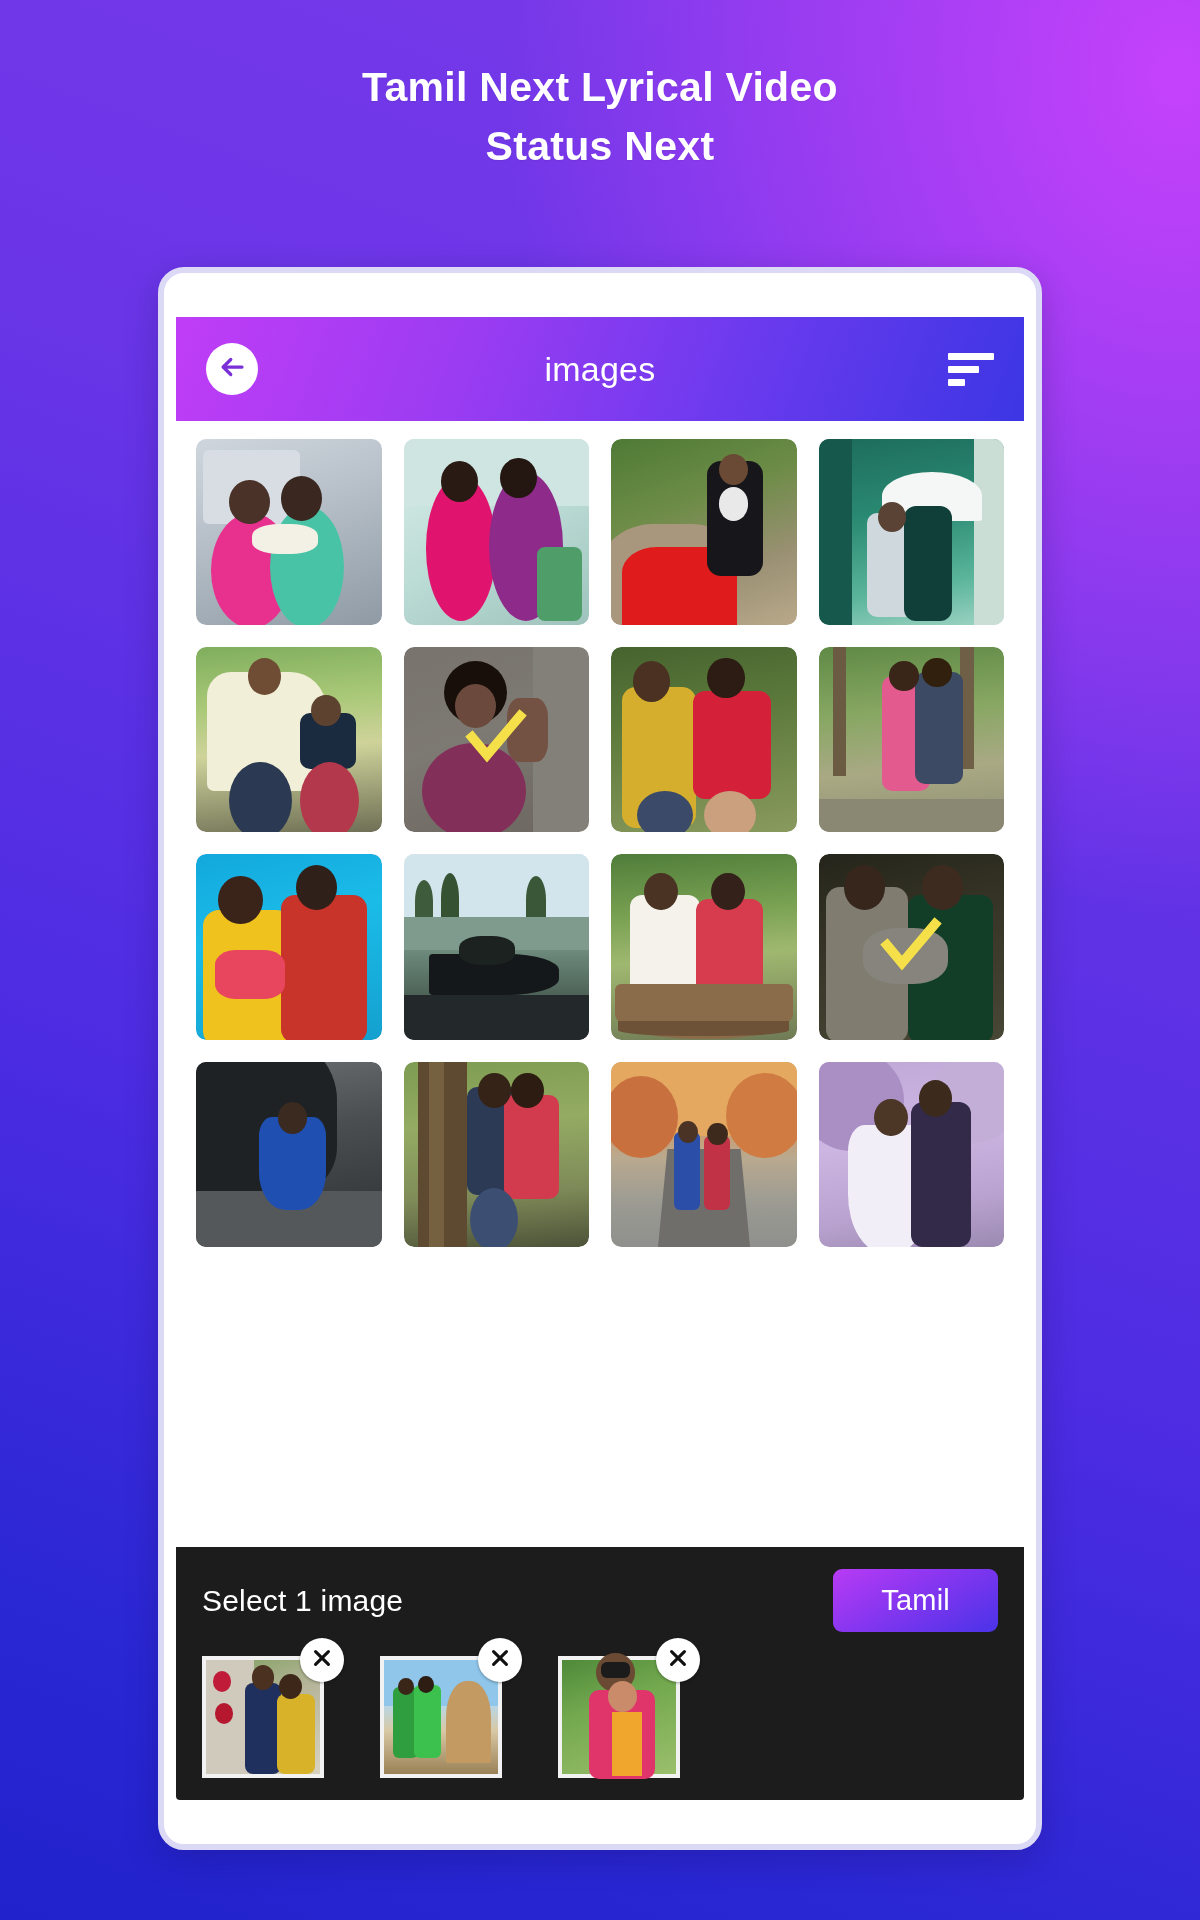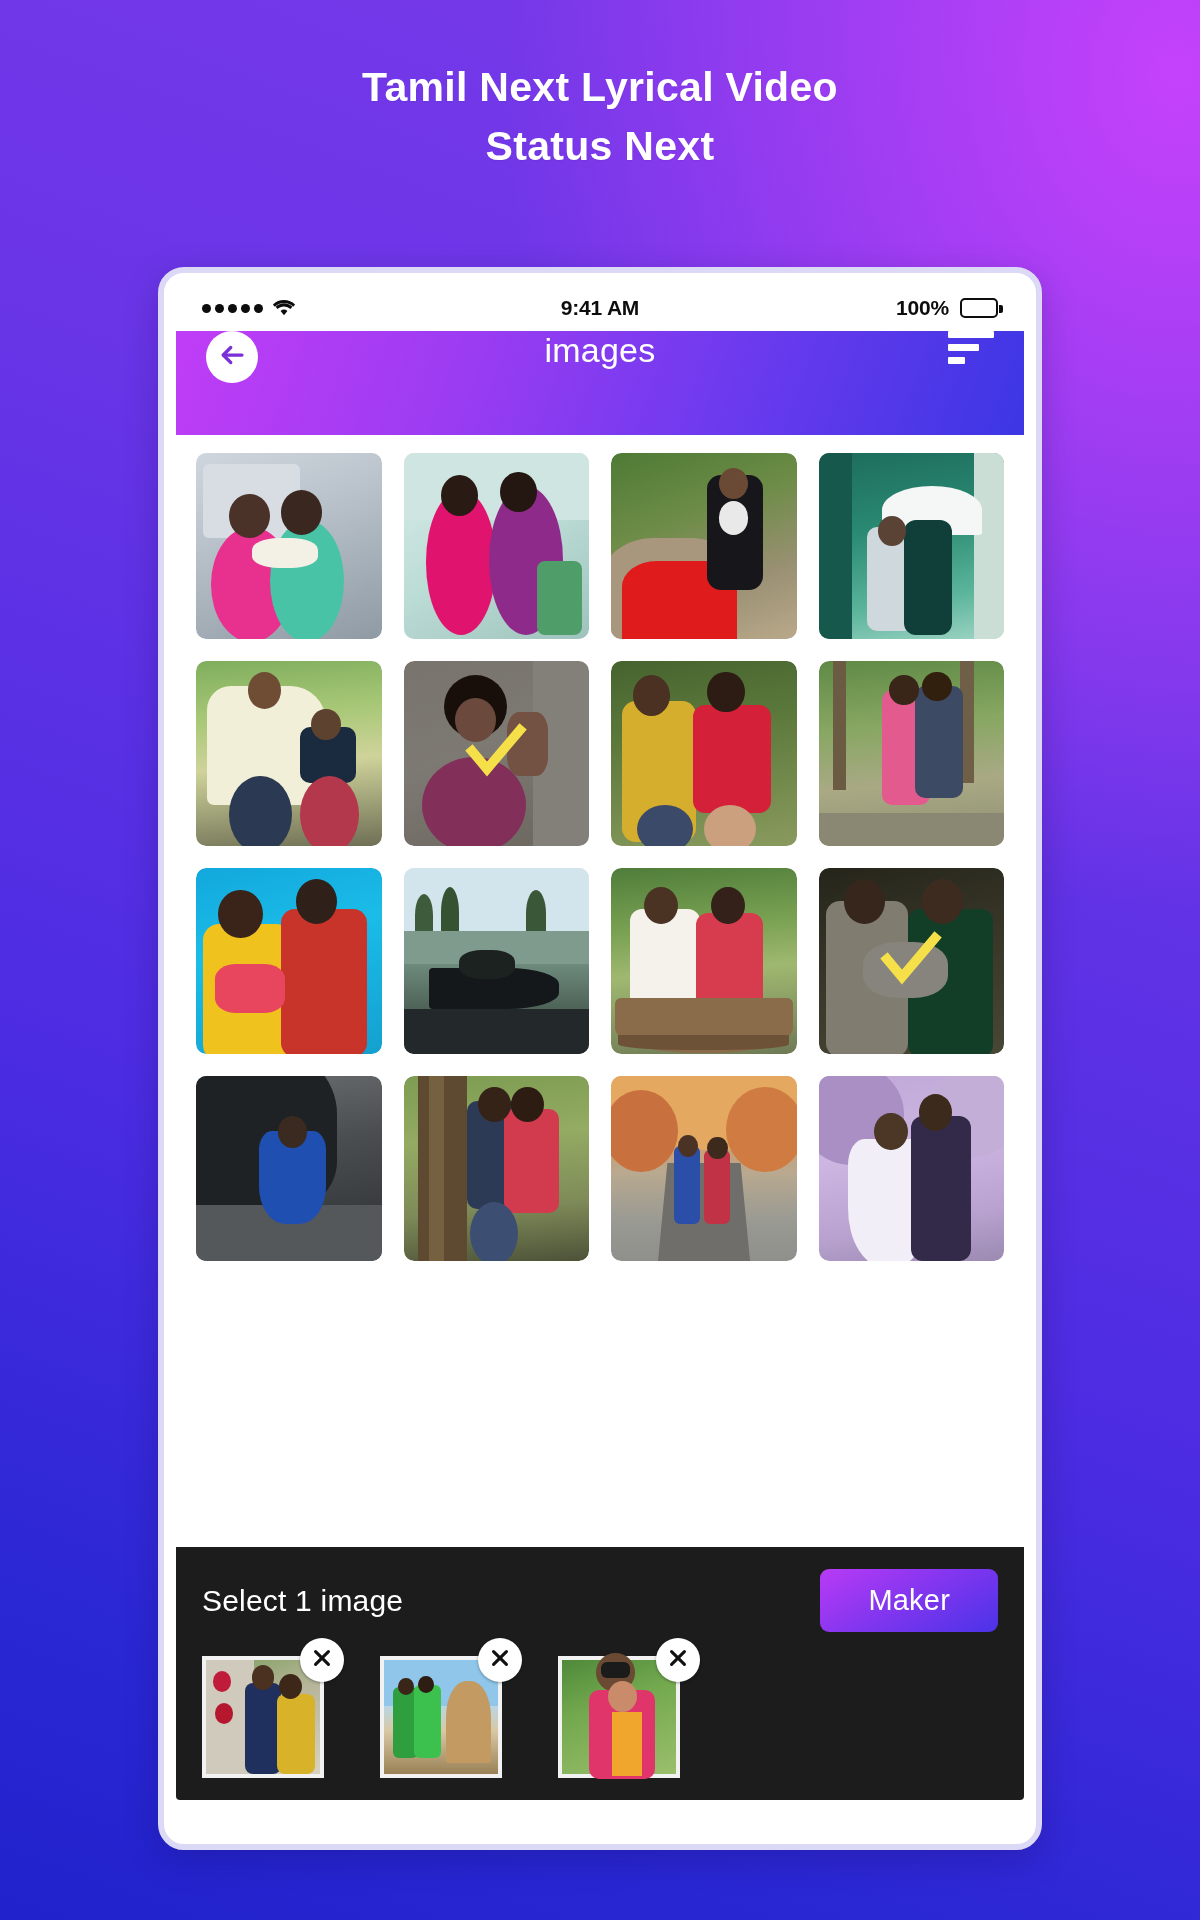--- a/index.html
+++ b/index.html
@@ -137,23 +137,24 @@
     background: #0d0d0d;
     border-radius: 2px;
   }
 
   
   .app-bar {
     flex: 0 0 104px;
     height: 104px;
     background: linear-gradient(110deg, #c03df6 0%, #9b3cf2 34%, #6b3aee 66%, #3c36e4 100%);
     display: flex;
-    align-items: flex-start;
+    align-items: center;
     padding: 0 30px;
     position: relative;
+    margin-top: 32px;
   }
   .back-btn {
     width: 52px; height: 52px;
     border-radius: 50%;
     background: #ffffff;
     display: flex;
     align-items: center;
     justify-content: center;
     cursor: pointer;
     flex: 0 0 auto;
@@ -301,45 +302,20 @@
 <div class="bg-wash"></div>
 
 <div class="promo-title">
   <span class="ln">Tamil Next Lyrical Video</span>
   <span class="ln">Status Next</span>
 </div>
 
 <div class="phone-frame">
   <div class="phone-screen">
 
-    <div class="status-bar">
-      <div class="status-left">
-        <span class="sig-dots">
-          <i></i>
-            <i></i>
-            <i></i>
-            <i></i>
-            <i></i>
-        </span>
-        <span class="wifi-icon">
-          <svg width="24" height="19" viewBox="0 0 24 19">
-            <path d="M12 18.2 8.6 13.9a5.6 5.6 0 0 1 6.8 0Z" fill="#0d0d0d"></path>
-            <path d="M12 9.6c-2.5 0-4.8.9-6.5 2.5l-1.9-2.4A12.4 12.4 0 0 1 12 6.3c3.2 0 6.2 1.2 8.4 3.4l-1.9 2.4A9.4 9.4 0 0 0 12 9.6Z" fill="#0d0d0d"></path>
-            <path d="M12 3c4.3 0 8.2 1.7 11.1 4.4l-1.9 2.3A13.9 13.9 0 0 0 12 6c-3.6 0-6.9 1.4-9.2 3.7L.9 7.4A16.2 16.2 0 0 1 12 3Z" fill="#0d0d0d"></path>
-          </svg>
-        </span>
-      </div>
-      <div class="status-time">9:41 AM</div>
-      <div class="status-right">
-        <span class="batt-pct">100%</span>
-        <span class="batt-icon">
-          <span class="batt-fill"></span>
-        </span>
-      </div>
-    </div>
 
     <div class="app-bar">
       <div class="back-btn">
         <span>
           <svg width="30" height="30" viewBox="0 0 24 24" fill="none" stroke="#7a2fd8" stroke-width="2.6" stroke-linecap="round" stroke-linejoin="round">
             <line x1="20" y1="12" x2="5" y2="12"></line>
             <polyline points="11,6 5,12 11,18"></polyline>
           </svg>
         </span>
       </div>
@@ -585,21 +561,21 @@
           </div>
 
         </div>
 
       </div>
     </div>
 
     <div class="bottom-bar">
       <div class="bb-top">
         <div class="bb-label">Select 1 image</div>
-        <button class="next-btn">Maker</button>
+        <button class="next-btn">Tamil</button>
       </div>
 
       <div class="sel-strip">
 
         <div class="sel-item">
           <div class="sel-thumb" style="background:linear-gradient(160deg,#7fa05e 0%,#b6b59a 40%,#d8d2c0 100%)">
             <div class="ph">
               <div class="band" style="left:0;top:0;width:42%;height:100%;background:#cfcabc"></div>
               <div class="blob" style="left:6%;top:10%;width:16%;height:18%;background:#c01c3a;border-radius:50%"></div>
               <div class="blob" style="left:8%;top:38%;width:16%;height:18%;background:#b5172f;border-radius:50%"></div>

